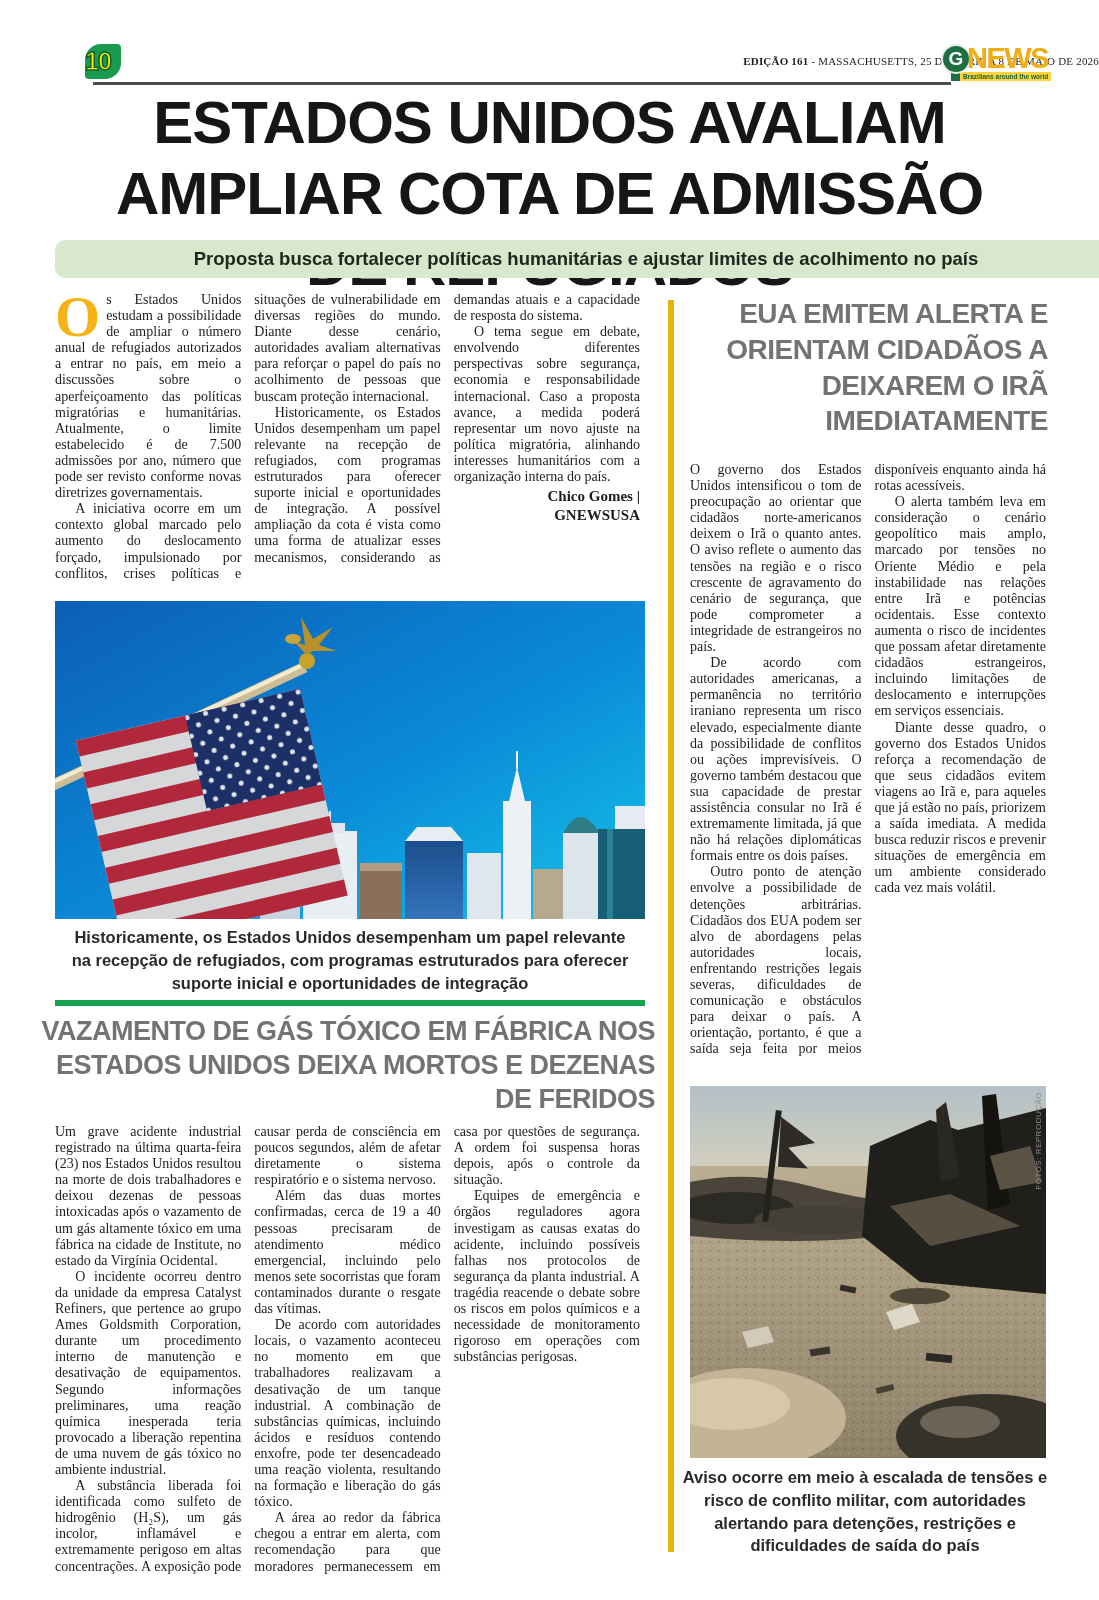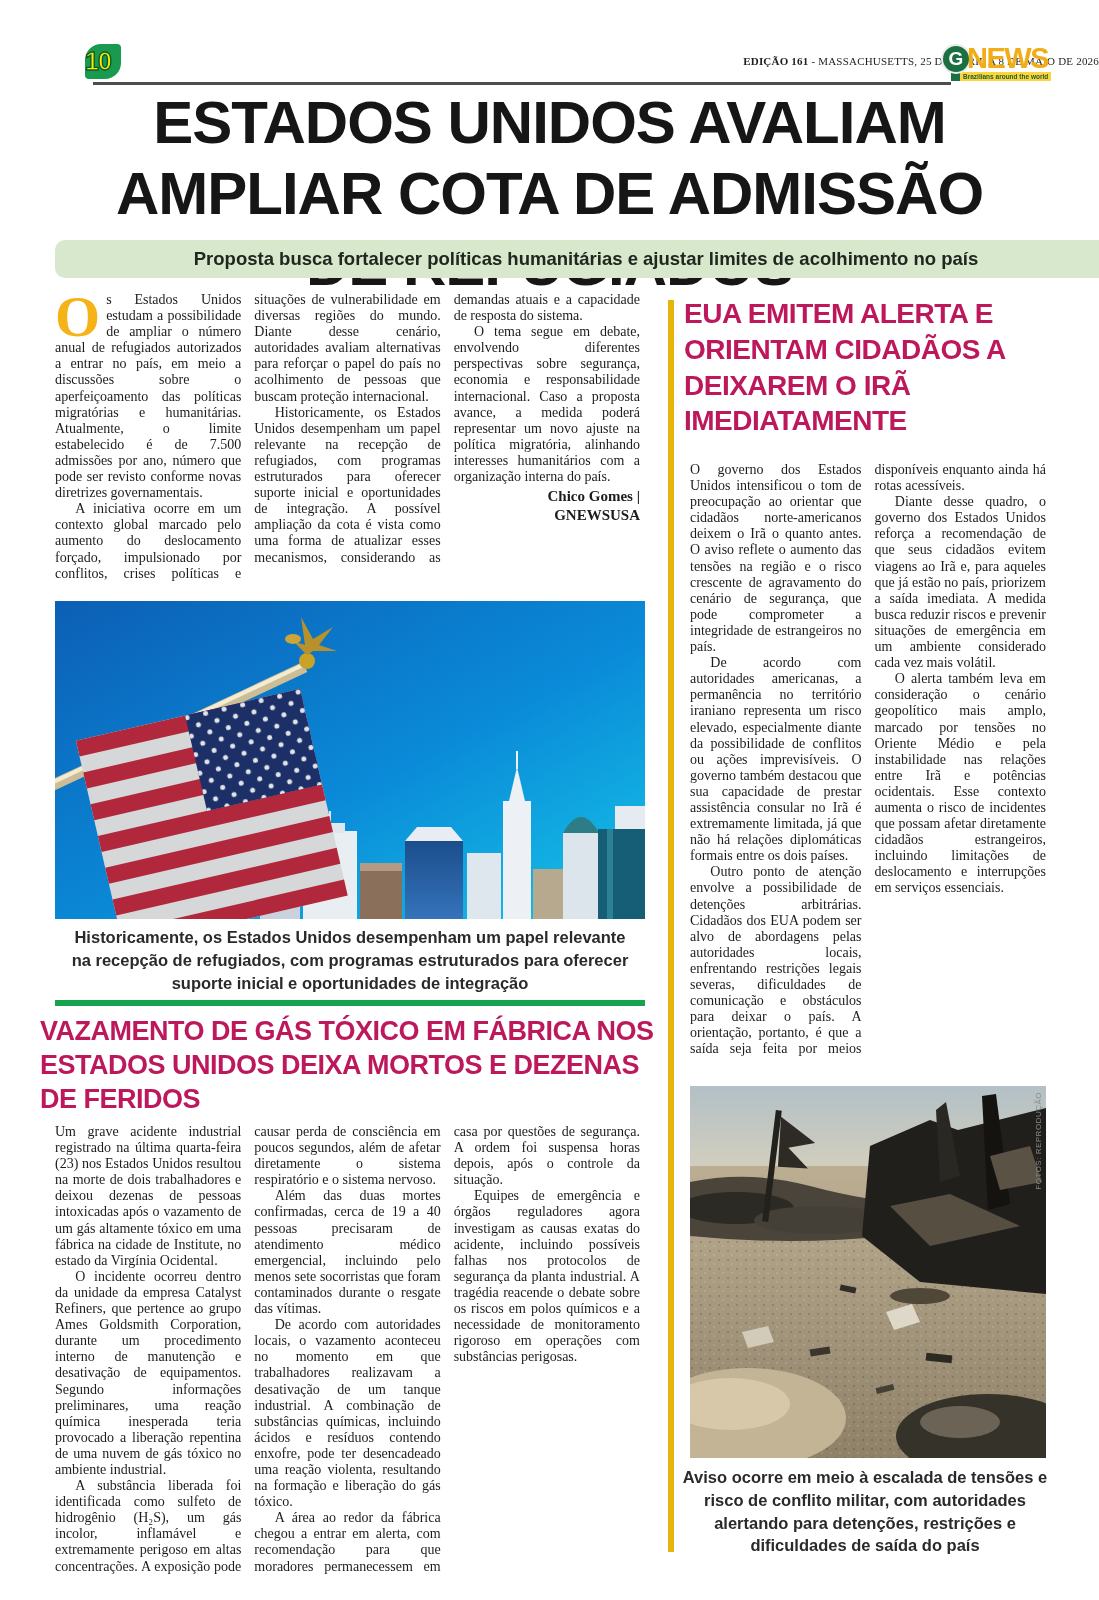--- a/index.html
+++ b/index.html
@@ -58,21 +58,21 @@
     font-weight:bold; font-size:16.5px; line-height:1.38; color:#2a2a2a; }
   #flag-caption { left:65px; top:926px; width:570px; }
   #crash-caption { left:682px; top:1466px; width:366px; }
   .photo-credit { position:absolute; top:6px; right:3px; writing-mode:vertical-rl;
     transform:rotate(180deg); font-family:"Liberation Sans",sans-serif; font-size:8px;
     color:#8a8a8a; letter-spacing:.5px; }
 
   .green-rule { position:absolute; left:55px; top:1000px; width:590px; height:6px; background:#17a24f; }
 
   h2.section-headline { position:absolute; font-family:"Liberation Sans",sans-serif; font-weight:800;
-    letter-spacing:-.5px; color:#be185d; text-align:left; }
+    letter-spacing:-.5px; color:#737373; text-align:right; }
   #gas-headline { left:40px; top:1014px; width:615px; font-size:27px; line-height:1.26; }
   #iran-headline { left:684px; top:296px; width:364px; font-size:28px; line-height:1.28; }
 
   .yellow-bar { position:absolute; left:668px; top:300px; width:6px; height:1252px; background:#e6b50c; }
 </style>
 </head>
 <body>
 
 <div class="page">
 
@@ -184,22 +184,22 @@
     <p>A área ao redor da fábrica chegou a entrar em alerta, com recomendação para que moradores permanecessem em casa por questões de segurança. A ordem foi suspensa horas depois, após o controle da situação.</p>
     <p>Equipes de emergência e órgãos reguladores agora investigam as causas exatas do acidente, incluindo possíveis falhas nos protocolos de segurança da planta industrial. A tragédia reacende o debate sobre os riscos em polos químicos e a necessidade de monitoramento rigoroso em operações com substâncias perigosas.</p>
   </div>
 
   <div class="yellow-bar"></div>
   <h2 id="iran-headline" class="section-headline">EUA EMITEM ALERTA E ORIENTAM CIDADÃOS A DEIXAREM O IRÃ IMEDIATAMENTE</h2>
   <div id="article-iran" class="cols">
     <p class="first">O governo dos Estados Unidos intensificou o tom de preocupação ao orientar que cidadãos norte-americanos deixem o Irã o quanto antes. O aviso reflete o aumento das tensões na região e o risco crescente de agravamento do cenário de segurança, que pode comprometer a integridade de estrangeiros no país.</p>
     <p>De acordo com autoridades americanas, a permanência no território iraniano representa um risco elevado, especialmente diante da possibilidade de conflitos ou ações imprevisíveis. O governo também destacou que sua capacidade de prestar assistência consular no Irã é extremamente limitada, já que não há relações diplomáticas formais entre os dois países.</p>
     <p>Outro ponto de atenção envolve a possibilidade de detenções arbitrárias. Cidadãos dos EUA podem ser alvo de abordagens pelas autoridades locais, enfrentando restrições legais severas, dificuldades de comunicação e obstáculos para deixar o país. A orientação, portanto, é que a saída seja feita por meios disponíveis enquanto ainda há rotas acessíveis.</p>
+    <p>O alerta também leva em consideração o cenário geopolítico mais amplo, marcado por tensões no Oriente Médio e pela instabilidade nas relações entre Irã e potências ocidentais. Esse contexto aumenta o risco de incidentes que possam afetar diretamente cidadãos estrangeiros, incluindo limitações de deslocamento e interrupções em serviços essenciais.</p>
     <p>Diante desse quadro, o governo dos Estados Unidos reforça a recomendação de que seus cidadãos evitem viagens ao Irã e, para aqueles que já estão no país, priorizem a saída imediata. A medida busca reduzir riscos e prevenir situações de emergência em um ambiente considerado cada vez mais volátil.</p>
-    <p>O alerta também leva em consideração o cenário geopolítico mais amplo, marcado por tensões no Oriente Médio e pela instabilidade nas relações entre Irã e potências ocidentais. Esse contexto aumenta o risco de incidentes que possam afetar diretamente cidadãos estrangeiros, incluindo limitações de deslocamento e interrupções em serviços essenciais.</p>
   </div>
 
   <figure id="crash-figure">
     <svg viewBox="0 0 356 372" preserveAspectRatio="none">
       <defs>
         <linearGradient id="hazy" x1="0" y1="0" x2="0" y2="1">
           <stop offset="0" stop-color="#b3c0c6"></stop>
             <stop offset="1" stop-color="#d5d0bd"></stop>
         </linearGradient>
         <linearGradient id="sand" x1="0" y1="0" x2="0" y2="1">

